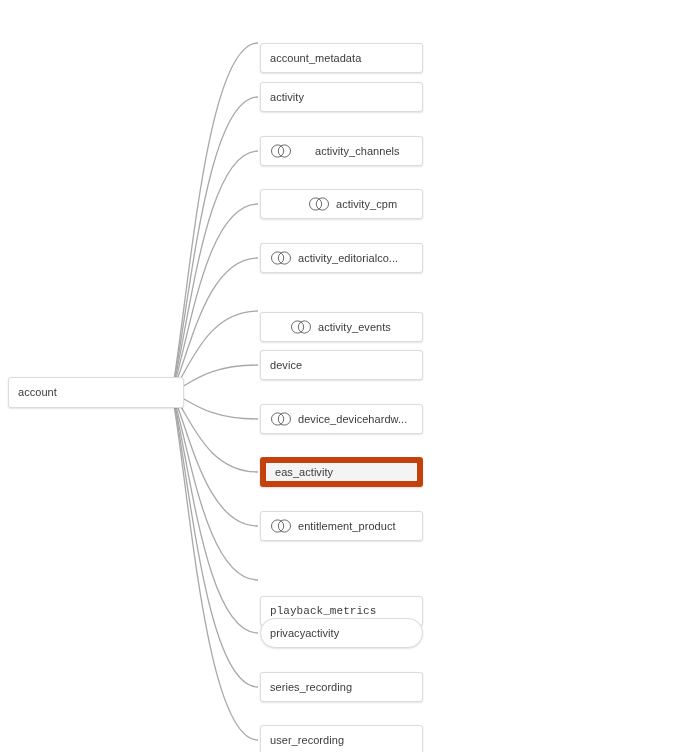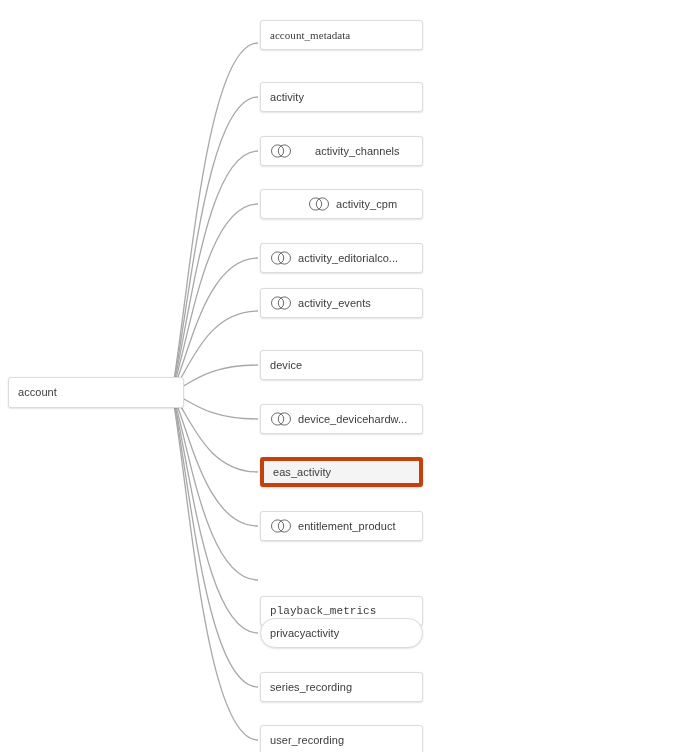--- a/index.html
+++ b/index.html
@@ -38,21 +38,21 @@
     background: #ffffff;
     border: 1px solid #dcdcdc;
     border-radius: 3px;
     box-shadow: 0 1px 2px rgba(0,0,0,0.10), 0 0 0 0.5px rgba(0,0,0,0.02);
     display: flex;
     align-items: center;
     height: 30px;
   }
 
   .node.selected {
-    border: 4px solid #c2410c;
+    border: 6px solid #c2410c;
     background: #f4f4f4;
     box-shadow: 0 1px 2px rgba(0,0,0,0.16);
   }
 
   .node-icon {
     flex: 0 0 auto;
     width: 22px;
     height: 14px;
     margin-left: 9px;
     margin-right: 3px;
@@ -109,21 +109,21 @@
       <path d="M 172 392.5 C 190 464.65, 206 633, 258 633" fill="none" stroke="#a8a8a8" stroke-width="1.3"></path>
       <path d="M 172 392.5 C 190 480.85, 206 687, 258 687" fill="none" stroke="#a8a8a8" stroke-width="1.3"></path>
       <path d="M 172 392.5 C 190 496.75, 206 740, 258 740" fill="none" stroke="#a8a8a8" stroke-width="1.3"></path>
     </svg>
 
   <div class="node" id="root-node">
     <span class="node-label no-icon">account</span>
   </div>
 
   <div id="children-container">
-      <div class="node child-node" style="top: 20px; font-family: Liberation Serif, serif;">
+      <div class="node child-node" style="top: 43px;">
         <span class="node-label no-icon">account_metadata</span>
       </div>
       <div class="node child-node" style="top: 82px;">
         <span class="node-label no-icon">activity</span>
       </div>
       <div class="node child-node" style="top: 136px; gap: 17px;">
         <svg class="node-icon" viewBox="0 0 22 14">
           <circle cx="7.6" cy="7" r="6.1" fill="none" stroke="#5a5a5a" stroke-width="0.9"></circle>
           <circle cx="14.4" cy="7" r="6.1" fill="none" stroke="#5a5a5a" stroke-width="0.9"></circle>
         </svg>
@@ -136,21 +136,21 @@
         </svg>
         <span class="node-label with-icon">activity_cpm</span>
       </div>
       <div class="node child-node" style="top: 243px;">
         <svg class="node-icon" viewBox="0 0 22 14">
           <circle cx="7.6" cy="7" r="6.1" fill="none" stroke="#5a5a5a" stroke-width="0.9"></circle>
           <circle cx="14.4" cy="7" r="6.1" fill="none" stroke="#5a5a5a" stroke-width="0.9"></circle>
         </svg>
         <span class="node-label with-icon">activity_editorialco...</span>
       </div>
-      <div class="node child-node" style="top: 288px;">
+      <div class="node child-node" style="top: 312px; padding-left: 20px;">
         <svg class="node-icon" viewBox="0 0 22 14">
           <circle cx="7.6" cy="7" r="6.1" fill="none" stroke="#5a5a5a" stroke-width="0.9"></circle>
           <circle cx="14.4" cy="7" r="6.1" fill="none" stroke="#5a5a5a" stroke-width="0.9"></circle>
         </svg>
         <span class="node-label with-icon">activity_events</span>
       </div>
       <div class="node child-node" style="top: 350px;">
         <span class="node-label no-icon">device</span>
       </div>
       <div class="node child-node" style="top: 404px;">

